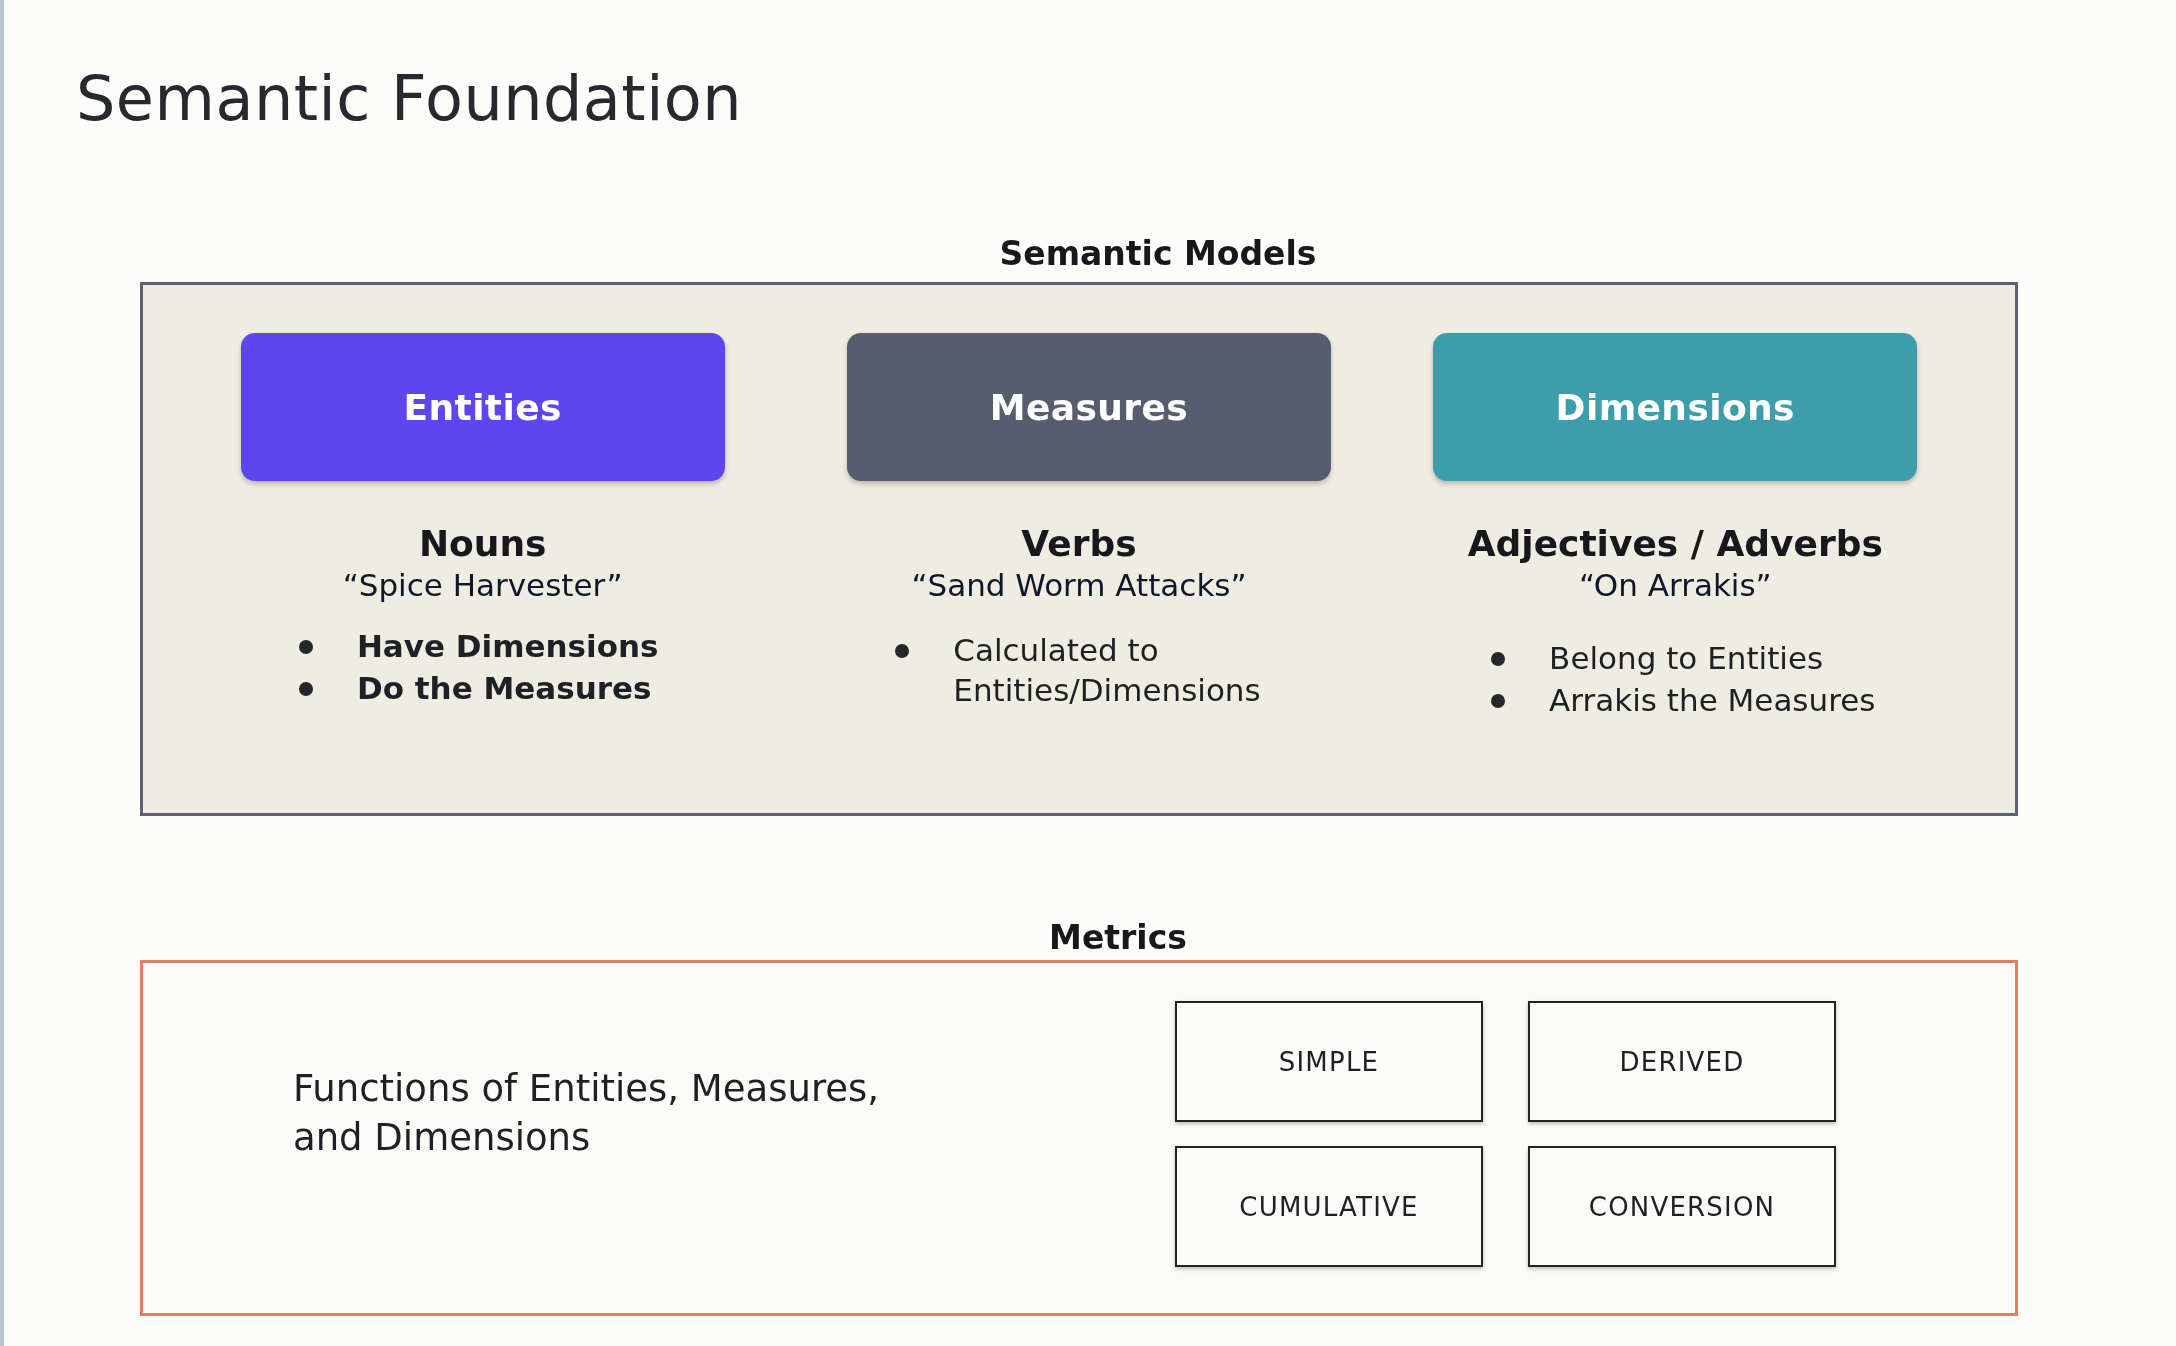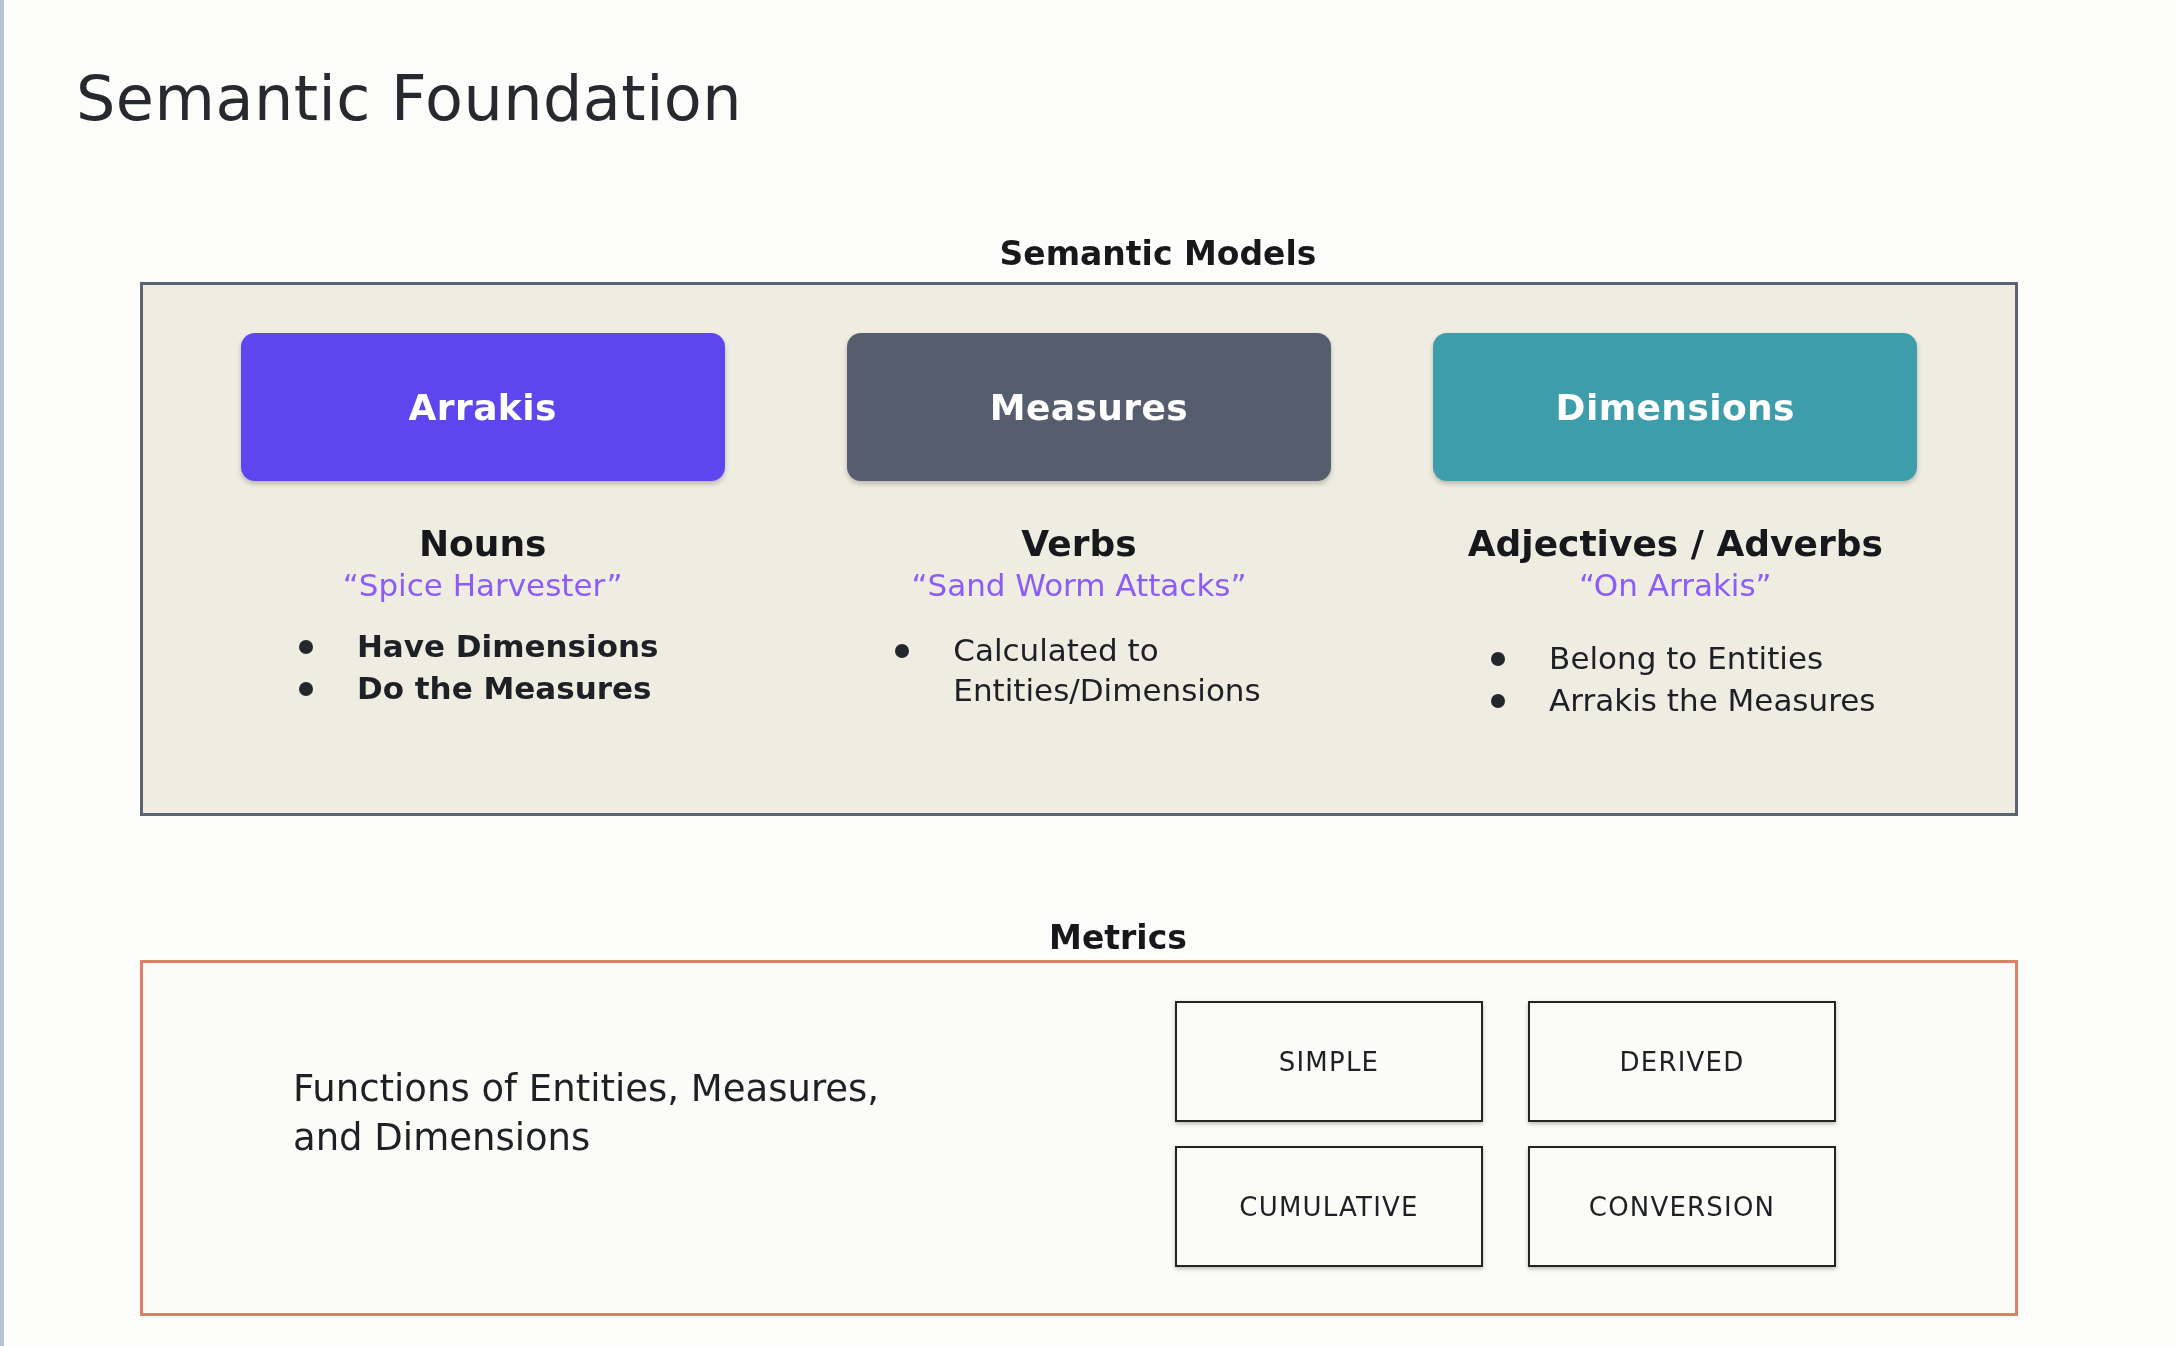--- a/index.html
+++ b/index.html
@@ -112,21 +112,21 @@
     font-size: 36px;
     font-weight: 700;
     color: #16181c;
     white-space: nowrap;
     line-height: 1.05;
   }
   .pos-example {
     margin-top: 6px;
     font-size: 31px;
     font-weight: 400;
-    color: #8b5cf6;
+    color: #0f172a;
     white-space: nowrap;
     line-height: 1.05;
   }
 
   .bullets {
     margin-top: 26px;
     list-style: none;
     padding: 0;
     font-size: 31px;
     color: #1d2024;
@@ -205,21 +205,21 @@
 <div class="slide-edge"></div>
 
 <div class="slide-title">Semantic Foundation</div>
 
 <div class="section-heading" id="models-heading">Semantic Models</div>
 
 <div class="models-panel">
   <div class="models-row">
 
     <div class="model-col col-entities">
-      <div class="pill pill-entities">Arrakis</div>
+      <div class="pill pill-entities">Entities</div>
       <div class="pos-label">Nouns</div>
       <div class="pos-example">“Spice Harvester”</div>
       <ul class="bullets">
         <li>
           <span class="bullet-dot"></span>
           <span class="bullet-text">Have Dimensions</span>
         </li>
         <li>
           <span class="bullet-dot"></span>
           <span class="bullet-text">Do the Measures</span>

